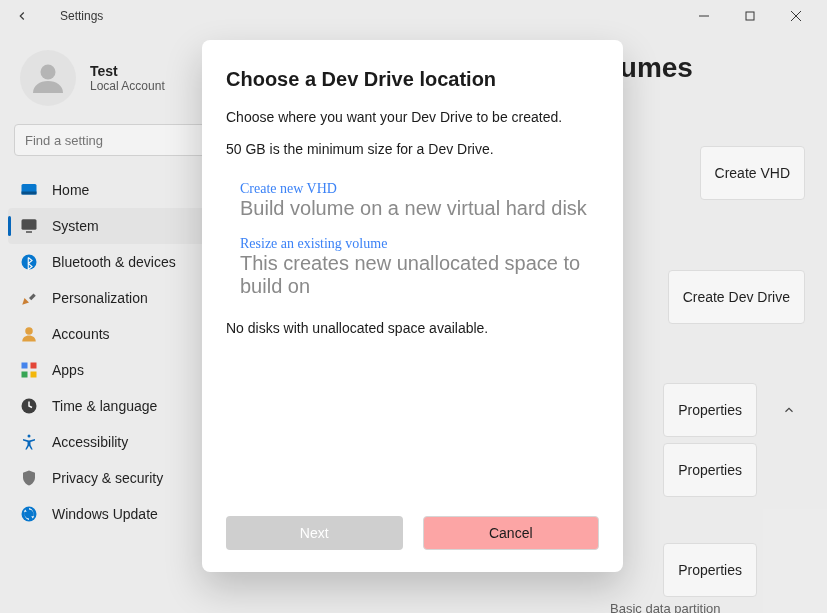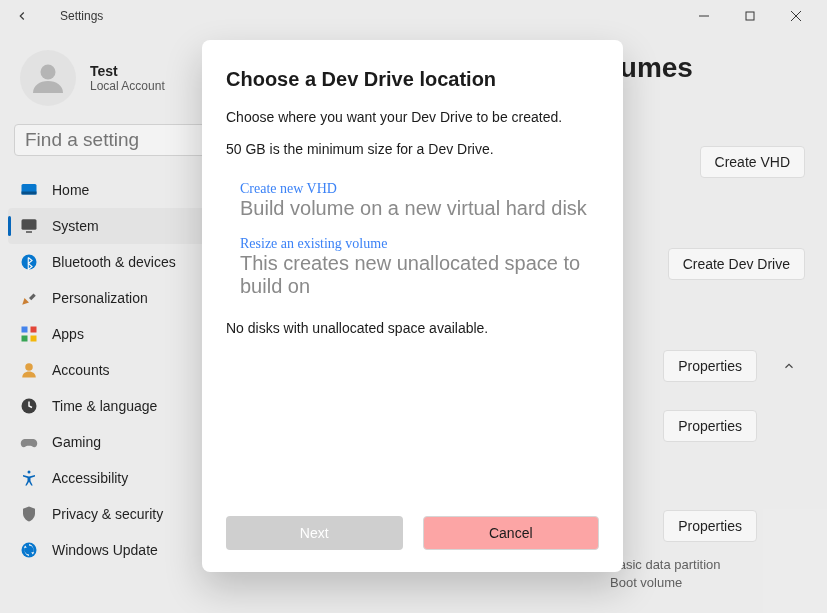--- a/index.html
+++ b/index.html
@@ -17,33 +17,33 @@
 
   
   .sidebar { width: 280px; padding: 0 0 0 0; }
   .profile { display:flex; align-items:center; gap:14px; padding: 18px 12px 18px 20px; }
   .avatar { width:56px; height:56px; border-radius:50%; background:#e9e9e9; display:flex; align-items:center; justify-content:center;}
   .avatar::after { content:""; position:absolute; }
   .profile-info .name { font-size:14px; font-weight:600; color:#1b1b1b;}
   .profile-info .acct { font-size:12px; color:#555; }
 
   .search-wrap { padding: 0 14px 10px 14px; }
-  .search { width:100%; height:32px; border-radius:4px; border:1px solid #d6d6d6; background:#fbfbfb; padding:0 30px 0 10px; font-size:19px; color:#8b5cf6; }
+  .search { width:100%; height:32px; border-radius:4px; border:1px solid #d6d6d6; background:#fbfbfb; padding:0 30px 0 10px; font-size:13px; color:#8b5cf6; }
   .search-wrap { position:relative; }
   .search-icon { position:absolute; right:24px; top:6px; color:#555; font-size:14px; }
 
   .nav { list-style:none; padding: 6px 8px 0 8px; }
   .nav-item { display:flex; align-items:center; gap:14px; height:36px; padding:0 12px; border-radius:4px; font-size:14px; color:#1b1b1b; cursor:pointer; position:relative;}
   .nav-item.active { background:#eaeaea;text-align:center; }
   .nav-item.active::before { content:""; position:absolute; left:0; top:8px; bottom:8px; width:3px; background:#0067c0; border-radius:2px;}
   .nav-icon { width:18px; height:18px; display:flex; align-items:center; justify-content:center; }
 
   
   .main { flex:1; padding: 20px 22px 0 0; }
-  .bg-btn { background:#fefefe; border:1px solid #e3e3e3; border-radius:4px; padding: 7px 14px; font-size:14px; color:#1b1b1b; cursor:pointer;}
+  .bg-btn { background:#fefefe; border:1px solid #e3e3e3; border-radius:4px; padding: 18px 14px; font-size:14px; color:#1b1b1b; cursor:pointer;}
   .right-btn-row { display:flex; justify-content:flex-end; margin-bottom:4px;}
   .prop-row { display:flex; justify-content:flex-end; align-items:center; gap:16px; height:60px; }
   .chev { width:32px; display:flex; align-items:center; justify-content:center; color:#444; }
   .boot-text { margin-left:330px; font-size:13px; color:#606060; line-height:1.4;}
 
   
   .overlay { position:absolute; inset:0; background:rgba(120,120,120,0.06); }
 
   
   .dialog { position:absolute; left:202px; top:40px; width:421px; height:532px; background:#fff; border-radius:8px; box-shadow:0 16px 38px rgba(0,0,0,0.20); display:flex; flex-direction:column; }
@@ -146,54 +146,46 @@
         <span class="nav-icon">
             <svg width="18" height="18" viewBox="0 0 24 24">
               <path d="M3 21l3-9 6 6-9 3z" fill="#d08030"></path>
               <path d="M12 12l6-6 3 3-6 6z" fill="#606060"></path>
             </svg>
           </span>
         <span>Personalization</span>
       </li>
       <li class="nav-item">
         <span class="nav-icon">
+            <svg width="18" height="18" viewBox="0 0 24 24" fill="#e8a33d">
+              <circle cx="12" cy="8" r="5"></circle>
+              <path d="M3 22c0-5 4-8 9-8s9 3 9 8"></path>
+            </svg>
+          </span>
+        <span>Accounts</span>
+      </li>
+      <li class="nav-item">
+        <span class="nav-icon">
             <svg width="18" height="18" viewBox="0 0 24 24">
               <rect x="2" y="2" width="8" height="8" fill="#4285f4"></rect>
               <rect x="14" y="2" width="8" height="8" fill="#ea4335"></rect>
               <rect x="2" y="14" width="8" height="8" fill="#34a853"></rect>
               <rect x="14" y="14" width="8" height="8" fill="#fbbc05"></rect>
             </svg>
           </span>
         <span>Apps</span>
       </li>
       <li class="nav-item">
         <span class="nav-icon">
-            <svg width="18" height="18" viewBox="0 0 24 24" fill="#e8a33d">
-              <circle cx="12" cy="8" r="5"></circle>
-              <path d="M3 22c0-5 4-8 9-8s9 3 9 8"></path>
-            </svg>
-          </span>
-        <span>Accounts</span>
-      </li>
-      <li class="nav-item">
-        <span class="nav-icon">
             <svg width="18" height="18" viewBox="0 0 24 24">
               <circle cx="12" cy="12" r="10" fill="#3b3b3b"></circle>
               <path d="M12 6v6l4 2" stroke="#fff" stroke-width="2" fill="none"></path>
             </svg>
           </span>
         <span>Time &amp; language</span>
-      </li>
-      <li class="nav-item">
-        <span class="nav-icon">
-            <svg width="18" height="18" viewBox="0 0 24 24" fill="#888">
-              <path d="M6 8h12c3 0 5 3 5 6s-2 5-4 5c-2 0-3-2-5-2h-4c-2 0-3 2-5 2s-4-2-4-5 2-6 5-6z"></path>
-            </svg>
-          </span>
-        <span>Gaming</span>
       </li>
       <li class="nav-item">
         <span class="nav-icon">
             <svg width="18" height="18" viewBox="0 0 24 24" fill="#0067c0">
               <circle cx="12" cy="4" r="2"></circle>
               <path d="M4 8l8 2 8-2v2l-6 2v4l3 6h-2l-3-5-3 5H7l3-6v-4L4 10z"></path>
             </svg>
           </span>
         <span>Accessibility</span>
       </li>

